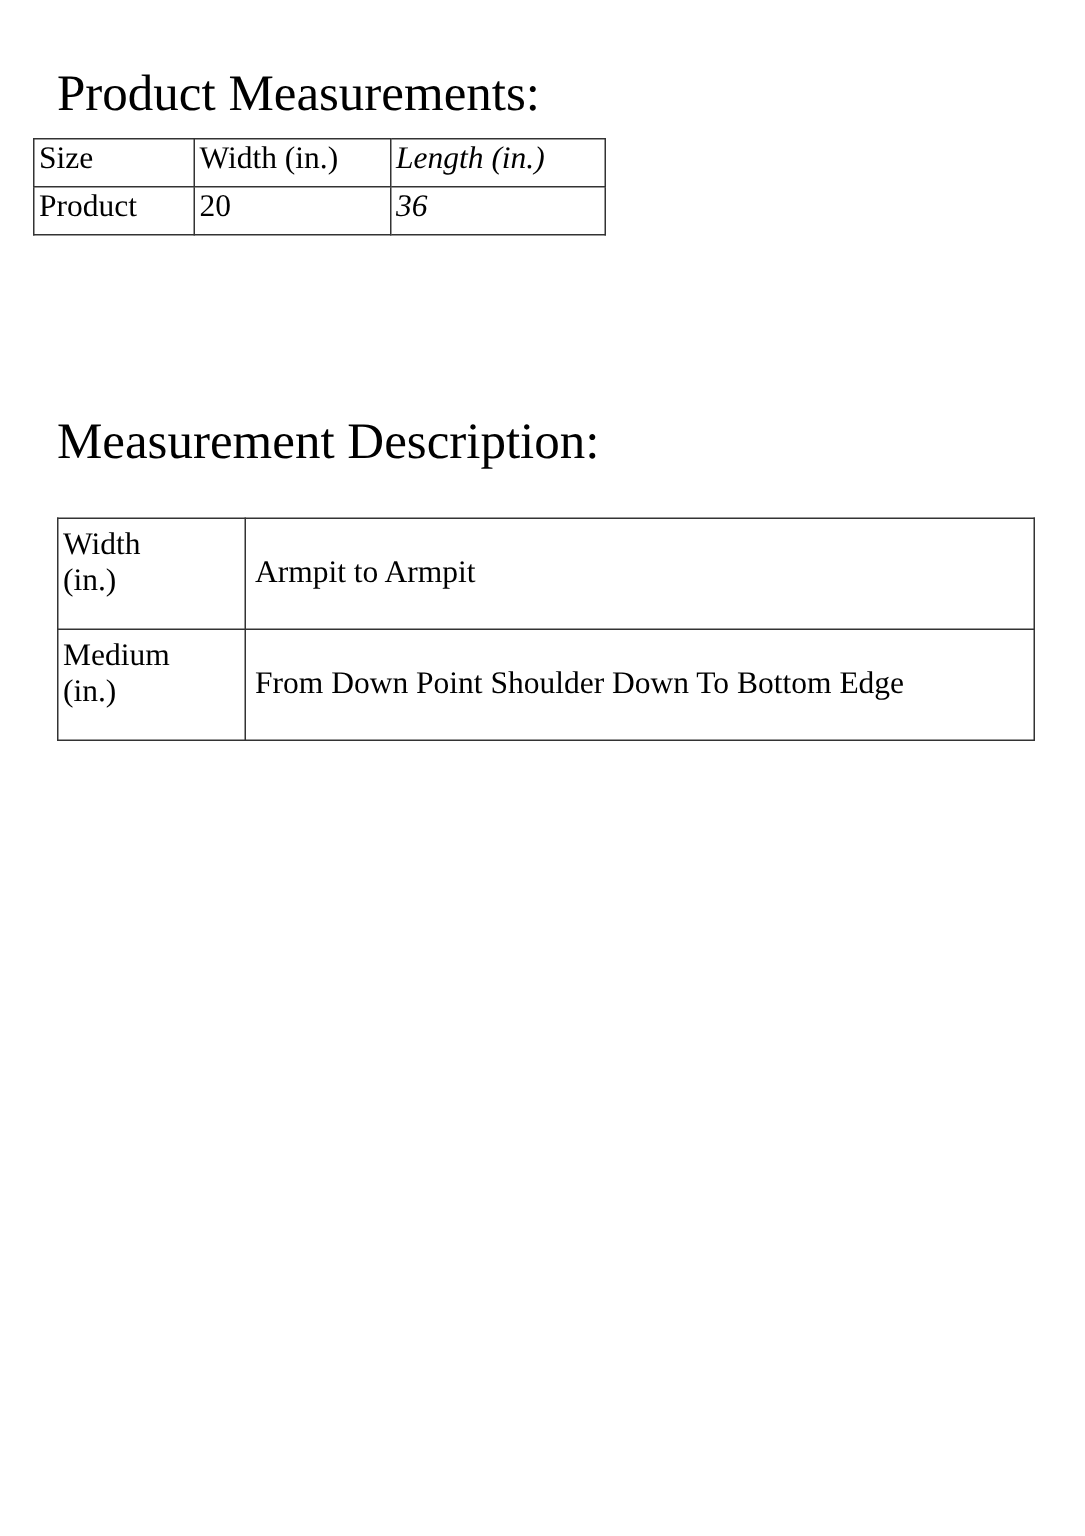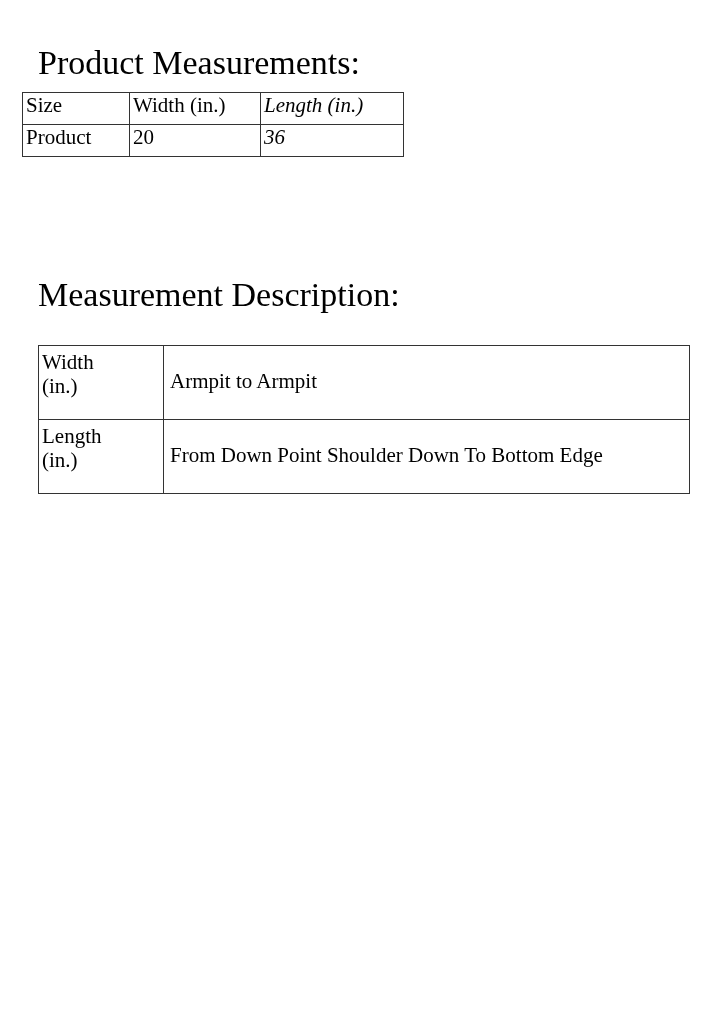--- a/index.html
+++ b/index.html
@@ -117,21 +117,21 @@
     <tbody>
       <tr class="row-width">
         <td class="label-cell">
           <span class="label-line">Width</span>
           <span class="label-line">(in.)</span>
         </td>
         <td class="desc-cell">Armpit to Armpit</td>
       </tr>
       <tr class="row-length">
         <td class="label-cell">
-          <span class="label-line">Length</span>
+          <span class="label-line">Medium</span>
           <span class="label-line">(in.)</span>
         </td>
         <td class="desc-cell">From Down Point Shoulder Down To Bottom Edge</td>
       </tr>
     </tbody>
   </table>
 
 </div>
 
 </body></html>

